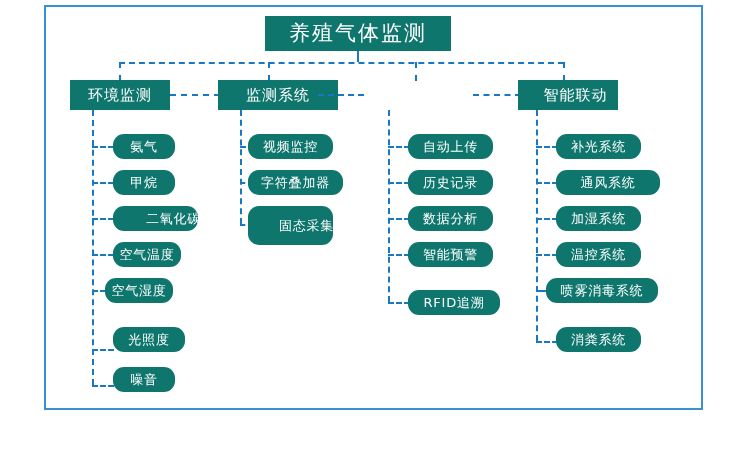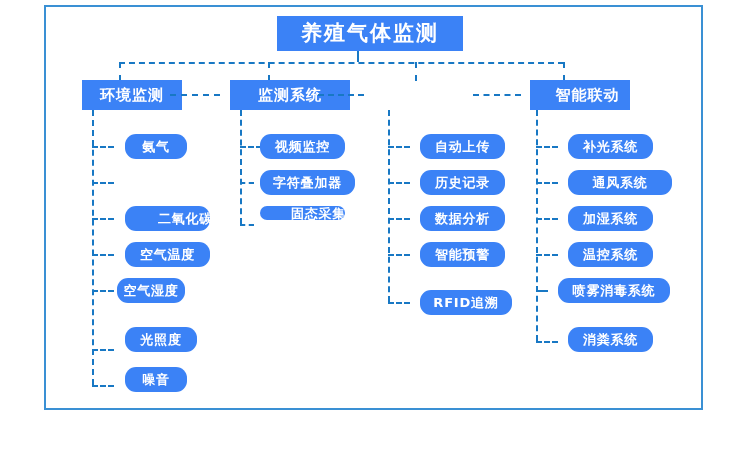--- a/index.html
+++ b/index.html
@@ -36,31 +36,30 @@
     height: 399px;
     border: 1px solid #ffffff;
     box-sizing: border-box;
     background: transparent;
     pointer-events: none;
   }
 
   
   .node {
     position: absolute;
-    background: #3b82f6;
+    background: #0f766e;
     color: #ffffff;
     display: flex;
     align-items: center;
     justify-content: center;
     box-sizing: border-box;
-    font-weight: bold;
+    font-weight: normal;
     letter-spacing: 0.5px;
     white-space: nowrap;
     line-height: 1;
-    margin-left: 12px;
   }
   .node.root {
     font-size: 21px;
     letter-spacing: 2px;
   }
   .node.level2 {
     font-size: 15px;
     letter-spacing: 1px;
   }
   .node.leaf {
@@ -102,26 +101,27 @@
 
   <div class="conn v" style="left:119px; top:62px; height:19px;"></div>
   <div class="node level2" style="left:70px; top:80px; width:100px; height:30px;">环境监测</div>
   <div class="conn h-thin" style="left:170px; top:94px; width:50px;"></div>
   <div class="conn v" style="left:92px; top:110px; height:275px;"></div>
 
   <div class="conn h-thin" style="left:92px; top:146px; width:22px;"></div>
   <div class="node leaf" style="left:113px; top:134px; width:62px; height:25px;">氨气</div>
 
   <div class="conn h-thin" style="left:92px; top:182px; width:22px;"></div>
+  <div class="node leaf" style="left:113px; top:170px; width:62px; height:25px;">甲烷</div>
 
   <div class="conn h-thin" style="left:92px; top:218px; width:22px;"></div>
   <div class="node leaf" style="left:113px; top:206px; width:85px; height:25px;padding-left:36px;">二氧化碳</div>
 
   <div class="conn h-thin" style="left:92px; top:254px; width:22px;"></div>
-  <div class="node leaf" style="left:113px; top:242px; width:85px; height:25px;">空气温度</div>
+  <div class="node leaf" style="left:113px; top:242px; width:68px; height:25px;">空气温度</div>
 
   <div class="conn h-thin" style="left:92px; top:290px; width:22px;"></div>
   <div class="node leaf" style="left:105px; top:278px; width:68px; height:25px;">空气湿度</div>
 
   <div class="conn h-thin" style="left:92px; top:349px; width:22px;"></div>
   <div class="node leaf" style="left:113px; top:327px; width:72px; height:25px;">光照度</div>
 
   <div class="conn h-thin" style="left:92px; top:385px; width:22px;"></div>
   <div class="node leaf" style="left:113px; top:367px; width:62px; height:25px;">噪音</div>
 
@@ -130,21 +130,21 @@
   <div class="conn h-thin" style="left:318px; top:94px; width:46px;"></div>
   <div class="conn v" style="left:240px; top:110px; height:114px;"></div>
 
   <div class="conn h-thin" style="left:240px; top:146px; width:22px;"></div>
   <div class="node leaf" style="left:248px; top:134px; width:85px; height:25px;">视频监控</div>
 
   <div class="conn h-thin" style="left:240px; top:182px; width:14px;"></div>
   <div class="node leaf" style="left:248px; top:170px; width:95px; height:25px;">字符叠加器</div>
 
   <div class="conn h-thin" style="left:240px; top:224px; width:14px;"></div>
-  <div class="node leaf" style="left:248px; top:206px; width:85px; height:14px;padding-left:32px;">固态采集</div>
+  <div class="node leaf" style="left:248px; top:206px; width:85px; height:39px;padding-left:32px;">固态采集</div>
 
   <div class="conn v" style="left:415px; top:62px; height:19px;"></div>
   <div class="conn h-thin" style="left:473px; top:94px; width:48px;"></div>
   <div class="conn v" style="left:388px; top:110px; height:192px;"></div>
 
   <div class="conn h-thin" style="left:388px; top:146px; width:22px;"></div>
   <div class="node leaf" style="left:408px; top:134px; width:85px; height:25px;">自动上传</div>
 
   <div class="conn h-thin" style="left:388px; top:182px; width:22px;"></div>
   <div class="node leaf" style="left:408px; top:170px; width:85px; height:25px;">历史记录</div>

